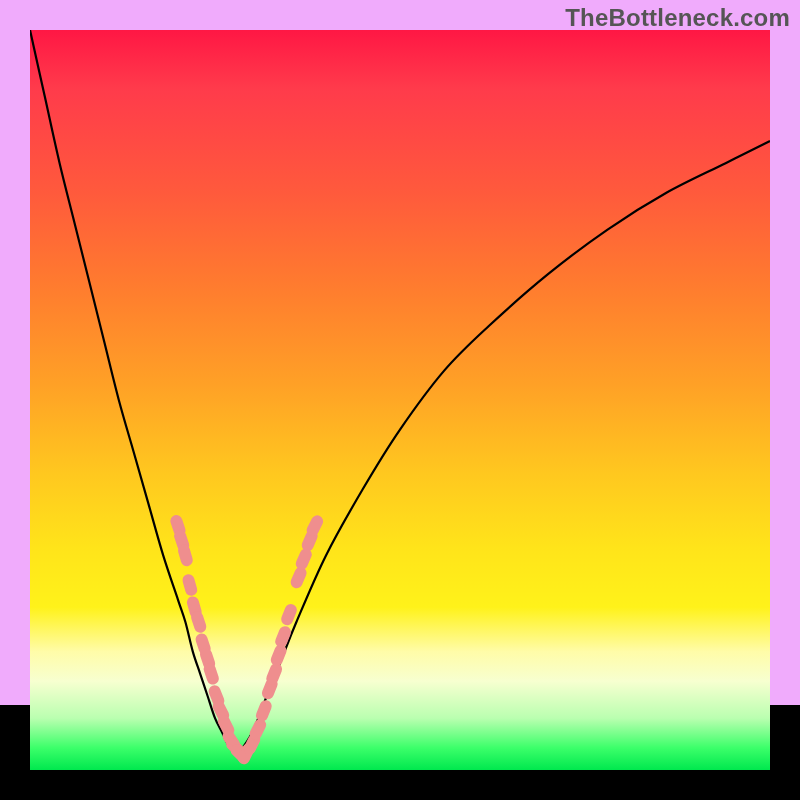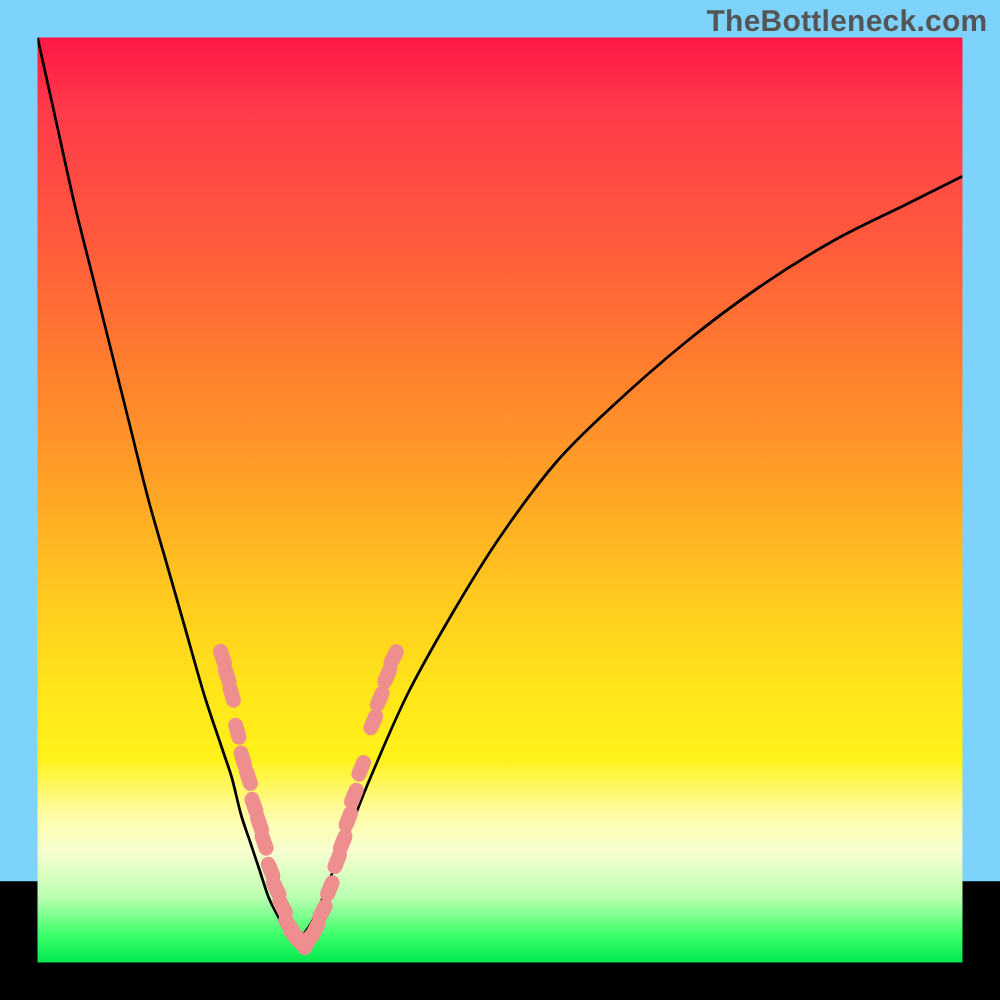--- a/index.html
+++ b/index.html
@@ -8,21 +8,21 @@
     width: 800px;
     height: 800px;
     overflow: hidden;
     background: #000;
     font-family: Arial, Helvetica, sans-serif;
   }
   .frame {
     position: relative;
     width: 800px;
     height: 705px;
-    background: #7dd3fc;
+    background: #f0abfc;
   }
   .watermark {
     position: absolute;
     top: 4px;
     right: 10px;
     font-size: 24px;
     font-weight: 600;
     color: #555;
     letter-spacing: 0.2px;
     z-index: 20;

